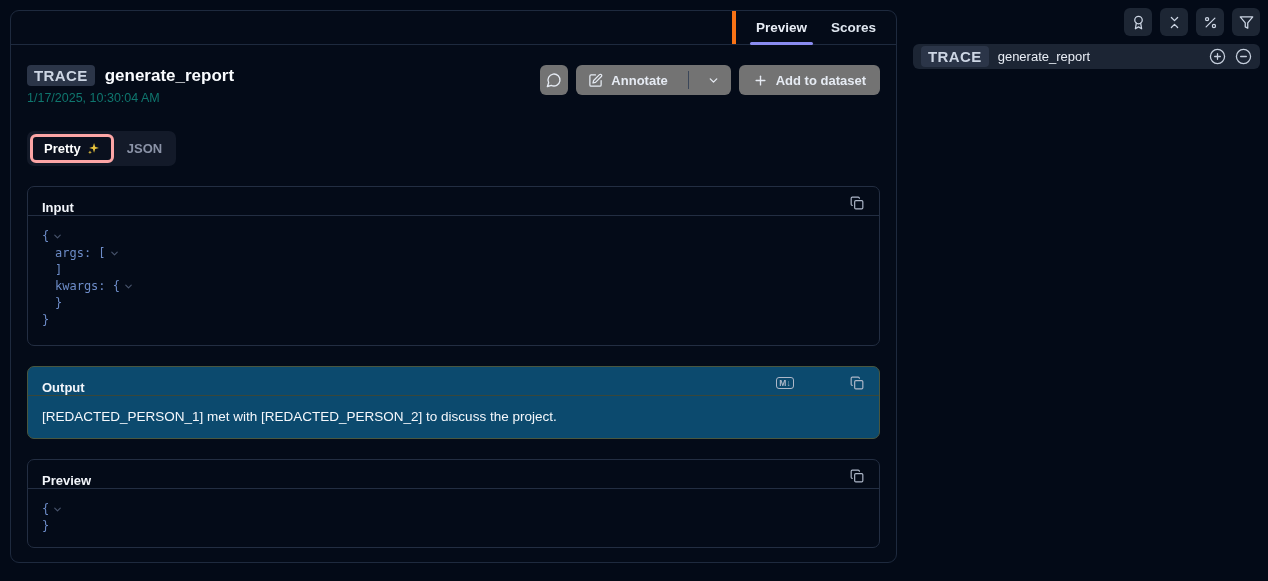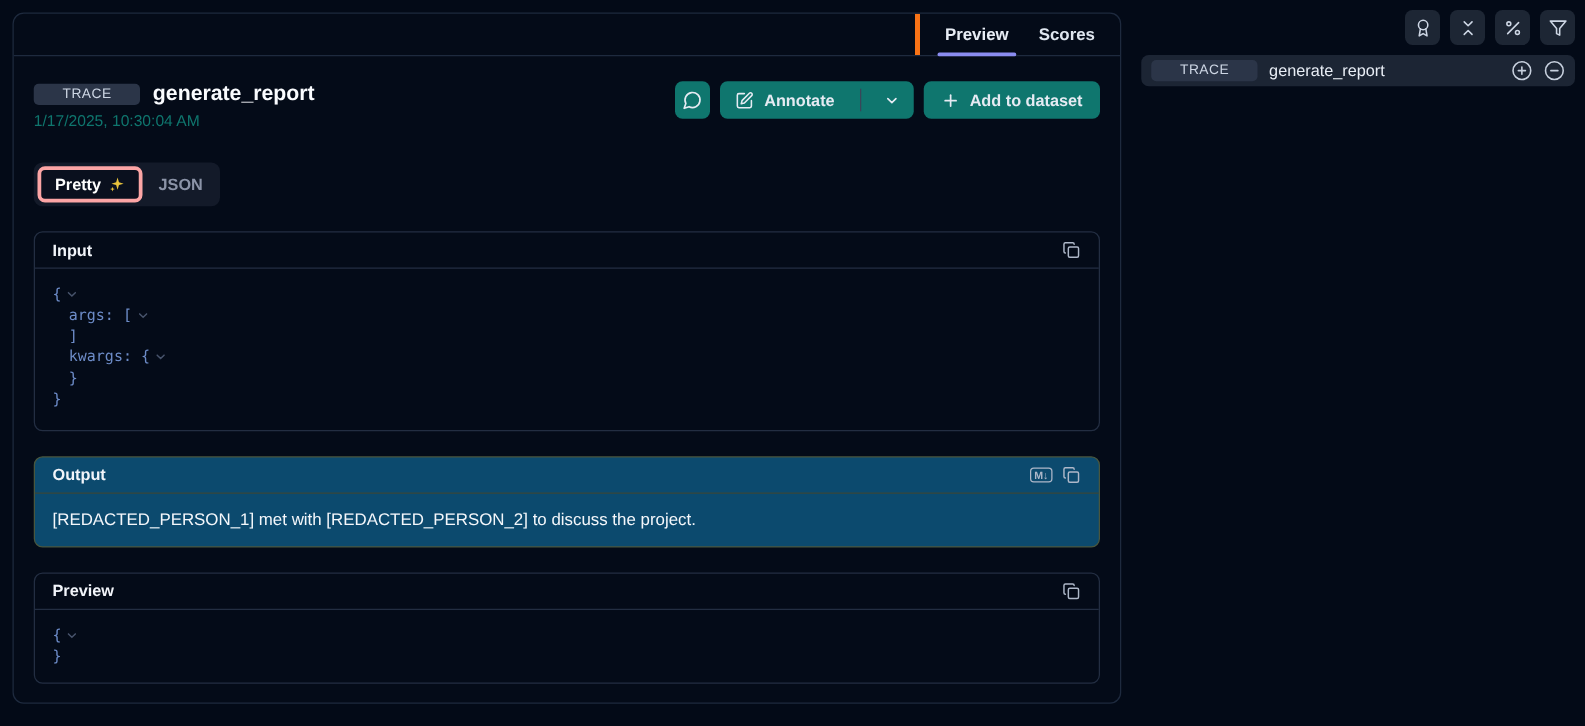--- a/index.html
+++ b/index.html
@@ -34,29 +34,29 @@
     content:""; position:absolute; left:2px; right:2px; bottom:-1px;
     height:3px; border-radius:2px; background:#8a8cf0;
   }
 
   .card-body { padding:20px 16px 16px; }
 
   
   .hdr-row { display:flex; justify-content:space-between; align-items:flex-start; }
   .hdr-title-line { display:flex; align-items:center; gap:10px; }
   .badge {
-    background:#2b3548; color:#cdd6e4; font-size:11px; font-weight:400;
-    letter-spacing:.4px; padding:3px 23px; border-radius:4px; line-height:1;
+    background:#2b3548; color:#cdd6e4; font-size:15px; font-weight:700;
+    letter-spacing:.4px; padding:3px 7px; border-radius:4px; line-height:1;
   }
   .trace-title { font-size:17px; font-weight:700; color:#fafcff; }
   .timestamp { margin-top:5px; font-size:12.5px; color:#0f766e; }
 
   .hdr-actions { display:flex; align-items:center; gap:8px; }
   .btn {
-    background:#0f766e; border:none; color:#e6ebf3; border-radius:6px;
+    background:#737373; border:none; color:#e6ebf3; border-radius:6px;
     display:flex; align-items:center; gap:8px; font-family:inherit;
     font-size:13px; font-weight:600; cursor:pointer;
   }
   .btn-icon-only { width:28px; height:30px; justify-content:center; padding:0; }
   .btn-split { padding:0; height:30px; }
   .btn-split .split-main { display:flex; align-items:center; gap:8px; padding:0 12px; height:100%; }
   .btn-split .split-div { width:1px; height:18px; background:#3a4659; }
   .btn-split .split-caret { width:34px; height:100%; display:flex; align-items:center; justify-content:center; }
   .btn-add { padding:0 14px; height:30px; }
 
@@ -72,22 +72,23 @@
   .toggle-opt.active {
     background:#0a101e; border:3px solid #fca5a5; color:#ffffff; font-weight:700;
   }
   .toggle-opt.inactive { color:#8b93a7; font-weight:600; }
 
   
   .panel {
     border:1px solid #232e42; border-radius:7px; margin-top:20px; background:#040b18;
   }
   .panel-hd {
-    display:flex; align-items:center; height:29px; padding:0 10px 0 14px;
+    display:flex; align-items:flex-end; height:29px; padding:0 10px 0 14px;
     border-bottom:1px solid #232e42;
+    gap:48px;
   }
   .panel-hd .panel-label { font-size:13px; font-weight:700; color:#f2f5fa; }
   .panel-hd .spacer { flex:1; }
   .icon-ghost {
     background:transparent; border:none; color:#aeb8c9; cursor:pointer;
     width:24px; height:24px; display:flex; align-items:center; justify-content:center;
     border-radius:4px;
   }
   .md-chip {
     border:1.4px solid #aeb8c9; border-radius:3px; color:#aeb8c9;

